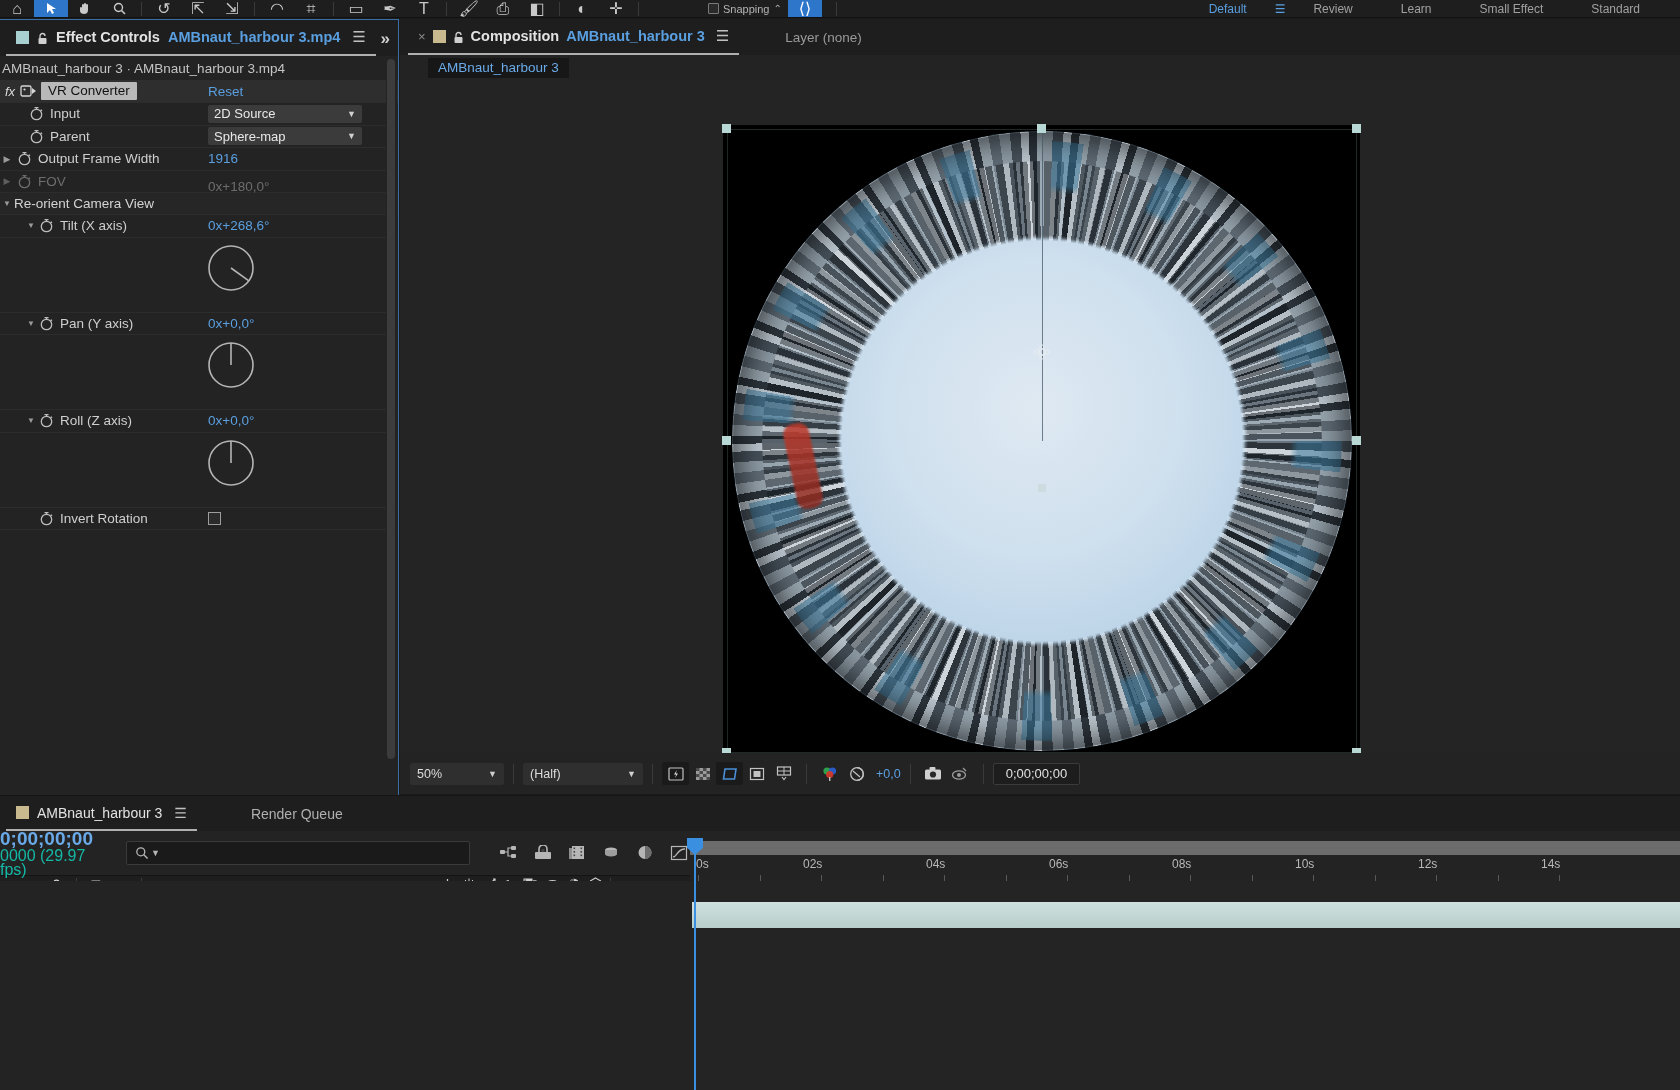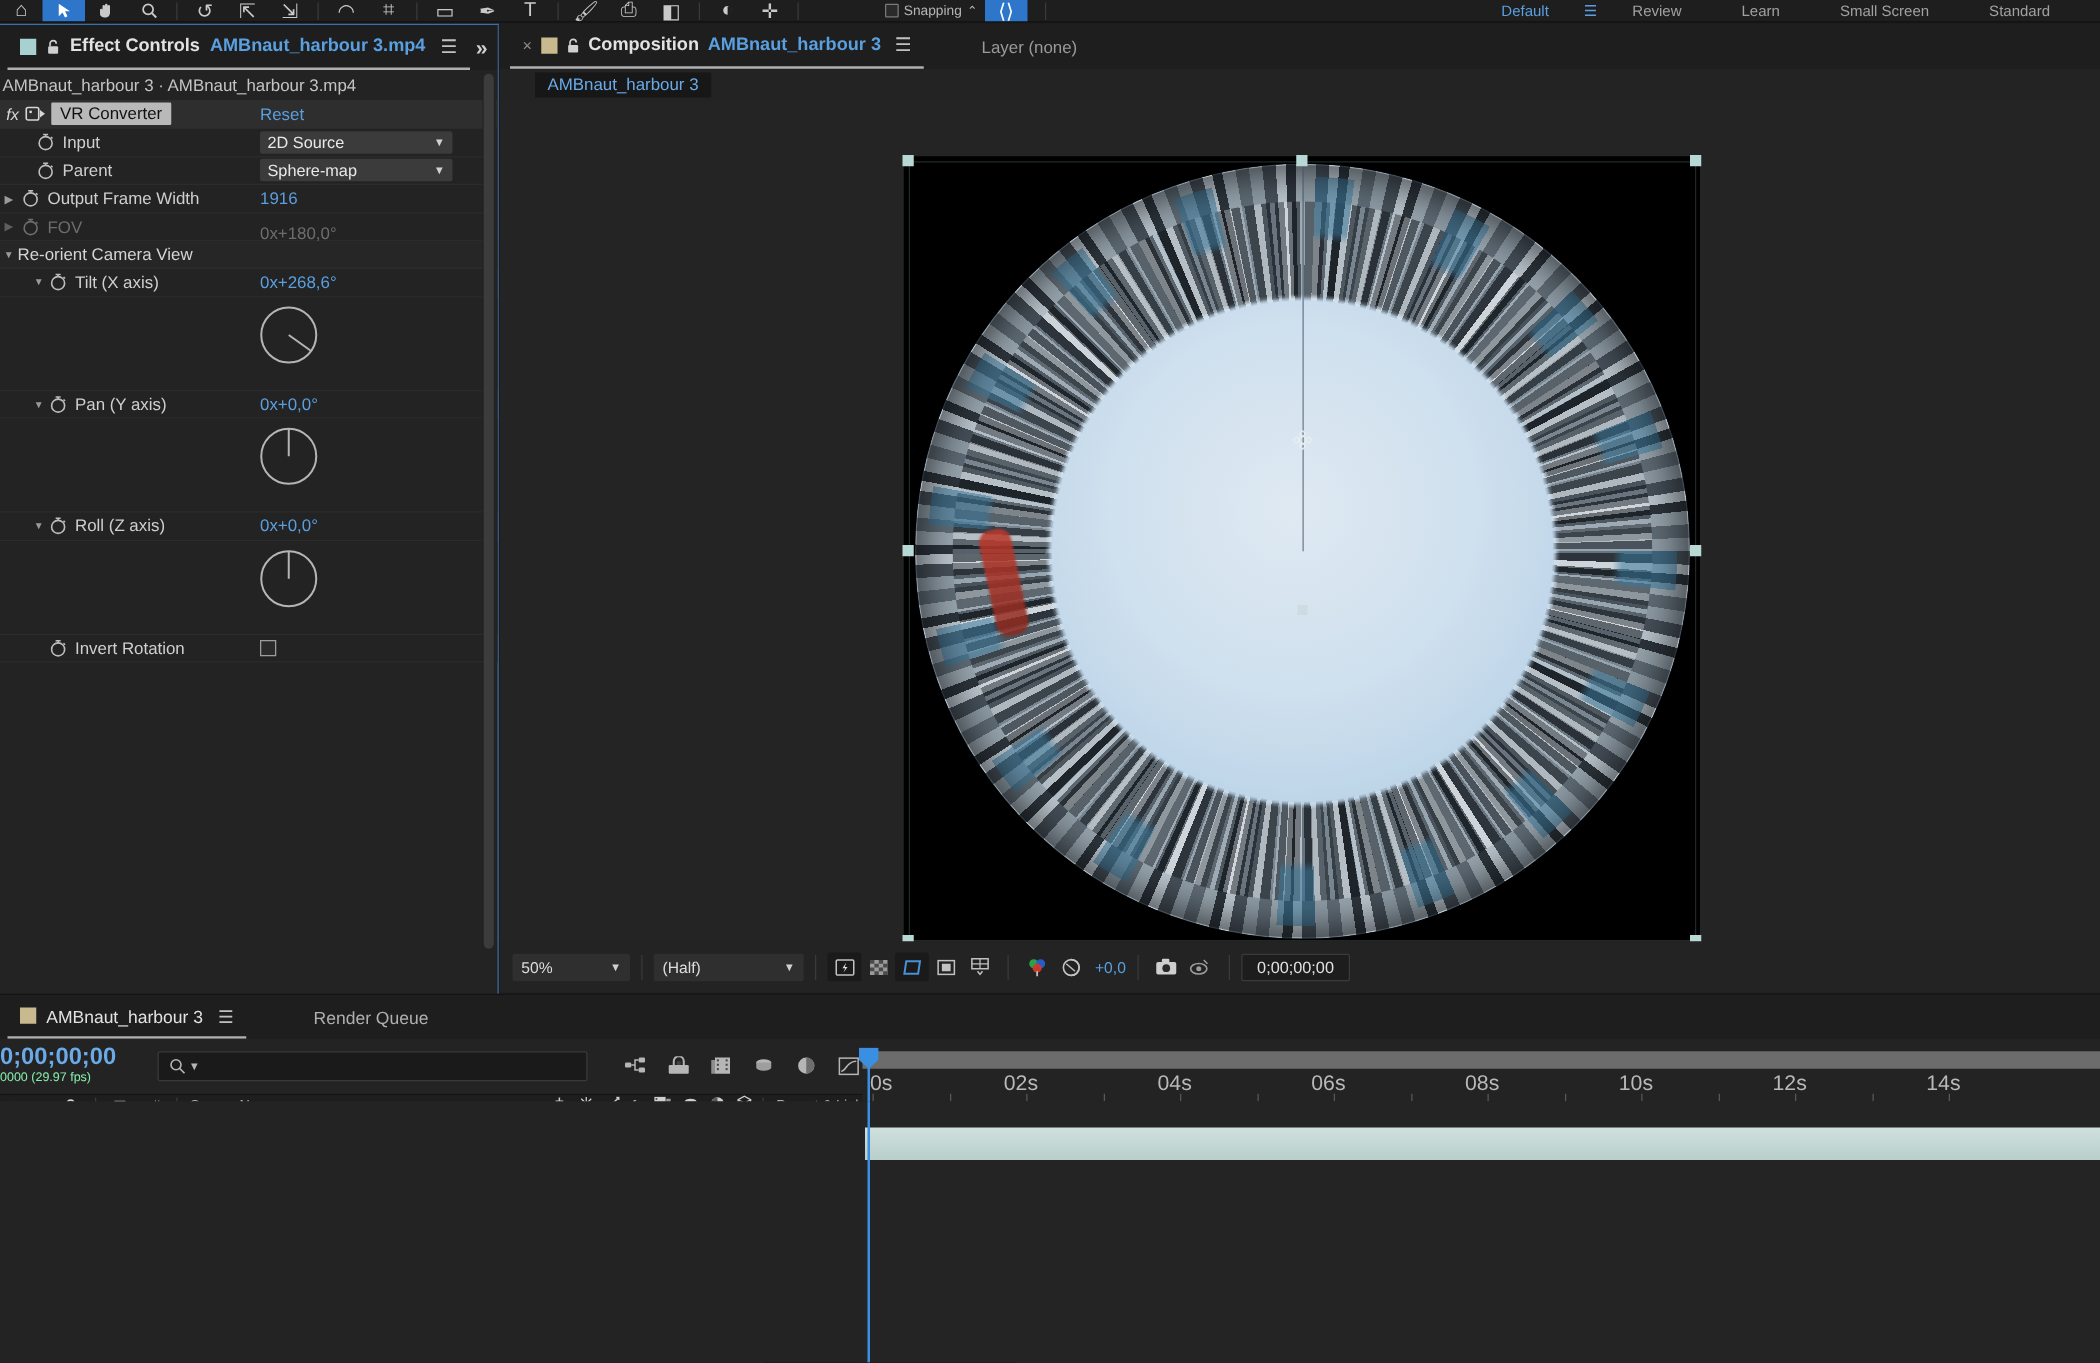--- a/index.html
+++ b/index.html
@@ -222,21 +222,21 @@
   }
   .tl-tabbar { height: 35px; background: #1e1e1e; display: flex; align-items: center; padding-left: 6px; }
   .tl-tab {
     display: flex; align-items: center; gap: 8px; height: 35px; padding: 0 10px;
     border-bottom: 2px solid #b0b0b0;
   }
   .tl-tab-title { color: #e2e2e2; font-size: 14px; }
   .tl-tab2 { color: #b0b0b0; font-size: 14px; padding: 0 12px; margin-left: 42px; }
   .tl-topbar { height: 44px; display: flex; align-items: center; background: #232323; position: relative; }
   .tl-tc { color: #6aaae8; font-size: 19px; font-weight: bold; line-height: 20px; }
-  .tl-fps { color: #86efac; font-size: 10px; line-height: 14px; }
+  .tl-fps { color: #14b8a6; font-size: 16px; line-height: 14px; }
   .tl-search {
     width: 344px; height: 24px; background: #1a1a1a; border: 1px solid #3a3a3a;
     border-radius: 2px; display: flex; align-items: center; padding: 0 8px; margin-left: 14px;
   }
   .tl-tool {
     width: 34px; height: 26px; display: flex; align-items: center; justify-content: center;
     color: #b6b6b6;
   }
   .tl-colhdr {
     height: 20px; background: #1e1e1e; display: flex; align-items: center;
@@ -258,21 +258,21 @@
     font-size: 12.5px; display: flex; align-items: center; justify-content: space-between;
     padding: 0 6px;
   }
   .tl-ruler {
     position: absolute; left: 690px; right: 0; top: 35px; height: 50px; background: #232323;
   }
   .workarea {
     position: absolute; left: 0; right: 0; top: 10px; height: 14px; background: #6c6c6c;
   }
   .tl-ticks { position: absolute; left: 0; right: 0; top: 26px; height: 24px; }
-  .tick-lbl { position: absolute; color: #b9b9b9; font-size: 17px; top: 0; }
+  .tick-lbl { position: absolute; color: #b9b9b9; font-size: 12px; top: 0; }
   .tick-mk { position: absolute; width: 1px; height: 6px; background: #585858; top: 18px; }
   .tl-tracks { position: absolute; left: 690px; right: 0; top: 85px; bottom: 0; background: #242424; }
   .layer-bar {
     position: absolute; left: 2px; right: 0; top: 21px; height: 26px;
     background: linear-gradient(180deg,#cfe0dd,#b8cfcb);
   }
   .playhead { position: absolute; top: 0; bottom: 0; width: 2px; background: #3a8fe0; z-index: 8; }
   .playhead-head {
     position: absolute; left: -7px; top: -1px; width: 16px; height: 17px;
     background: #3a8fe0; clip-path: polygon(0 0, 100% 0, 100% 58%, 50% 100%, 0 58%);
@@ -328,21 +328,21 @@
       <span style="font-size:10px">⌃</span>
     </div>
     <div class="tool-btn sel" style="margin-left:6px">⟨⟩</div>
     <div class="tool-sep" style="margin-left:14px"></div>
 
     <div class="ws-bar">
       <span class="ws-item active">Default</span>
       <span class="ws-menu-icon">☰</span>
       <span class="ws-item">Review</span>
       <span class="ws-item">Learn</span>
-      <span class="ws-item">Small Screen</span>
+      <span class="ws-item">Small Effect</span>
       <span class="ws-item" style="padding-right:40px">Standard</span>
     </div>
   </div>
 
   <div class="ec-panel">
     <div class="ec-tabbar">
       <div class="ec-tab">
         <span class="tab-swatch"></span>
         <span class="lock-icon">
           <svg width="11" height="13" viewBox="0 0 11 13">

